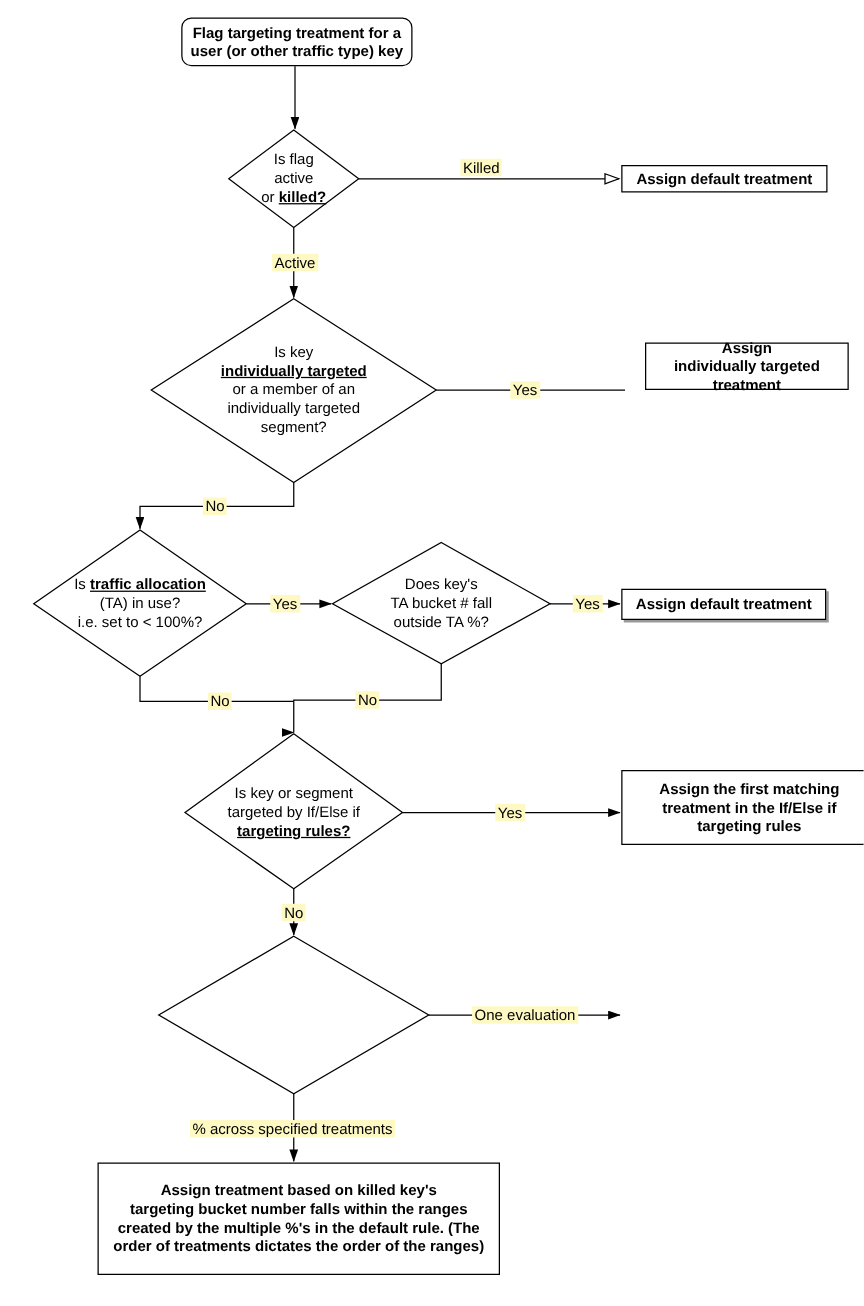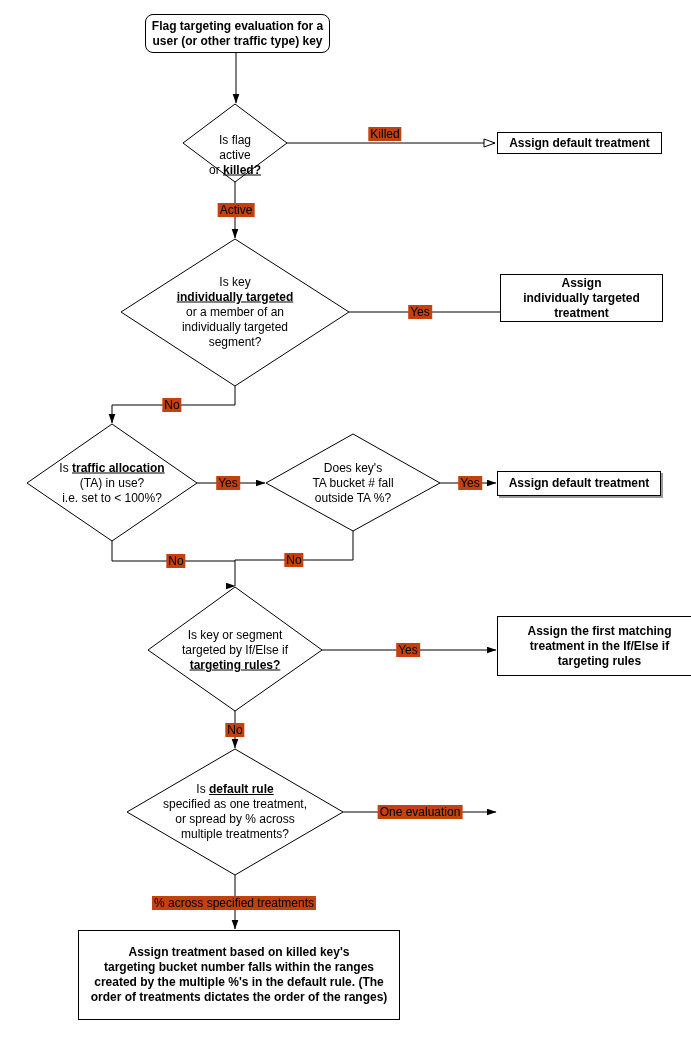--- a/index.html
+++ b/index.html
@@ -16,21 +16,21 @@
   .box { background:#ffffff; border:1px solid #000000; font-weight:bold; }
   .rounded { border-radius:8px; }
   .shadow { box-shadow:2px 2px 0 #999999; }
   .dtext {
     position:absolute; transform:translate(-50%,-50%);
     text-align:center; font-size:12px; line-height:15px; white-space:pre-line;
   }
   .b { font-weight:bold;text-decoration:underline; }
   .elabel {
     position:absolute; transform:translate(-50%,-50%);
-    background:#c2410c; padding:0 2px; font-size:12px; line-height:14px;
+    background:#fef9c3; padding:0 2px; font-size:12px; line-height:14px;
     white-space:nowrap;
   }
 </style>
 </head>
 <body>
 
 <div class="canvas">
 
   <svg class="wires" width="691" height="1045" viewBox="0 0 691 1045">
     <defs>
@@ -62,42 +62,42 @@
     <g fill="#ffffff" stroke="#000000" stroke-width="1">
       <polygon points="235,104 287,143 235,182 183,143"></polygon>
       <polygon points="235,239 349,312 235,386 121,312"></polygon>
       <polygon points="112,424 197,483 112,541 27,483"></polygon>
       <polygon points="353,434 440,483 353,531 266,483"></polygon>
       <polygon points="235,587 322,650 235,711 148,650"></polygon>
       <polygon points="235,749 343,812 235,875 127,812"></polygon>
     </g>
   </svg>
 
-  <div class="node box rounded" style="left:145px;top:14px;width:185px;height:39px"><span>Flag targeting evaluation for a
+  <div class="node box rounded" style="left:145px;top:14px;width:185px;height:39px"><span>Flag targeting treatment for a
 user (or other traffic type) key</span></div>
 
   <div class="node box" style="left:497px;top:132px;width:165px;height:22px"><span>Assign default treatment</span></div>
 
-  <div class="node box" style="left:500px;top:274px;width:163px;height:48px"><span>Assign
+  <div class="node box" style="left:516px;top:274px;width:163px;height:38px"><span>Assign
 individually targeted
 treatment</span></div>
 
   <div class="node box shadow" style="left:497px;top:471px;width:164px;height:25px"><span>Assign default treatment</span></div>
 
   <div class="node box" style="left:497px;top:616px;width:205px;height:60px"><span>Assign the first matching
 treatment in the If/Else if
 targeting rules</span></div>
 
 
   <div class="node box" style="left:78px;top:930px;width:322px;height:90px"><span>Assign treatment based on killed key's
 targeting bucket number falls within the ranges
 created by the multiple %'s in the default rule. (The
 order of treatments dictates the order of the ranges)</span></div>
 
-  <div class="dtext" style="left:235px;top:155px;width:100px"><span>Is flag
+  <div class="dtext" style="left:235px;top:143px;width:100px"><span>Is flag
 active
 or </span><span class="b">killed?</span><span></span></div>
 
   <div class="dtext" style="left:235px;top:312px;width:170px"><span>Is key
 </span><span class="b">individually targeted</span><span>
 or a member of an
 individually targeted
 segment?</span></div>
 
   <div class="dtext" style="left:112px;top:483px;width:150px"><span>Is </span><span class="b">traffic allocation</span><span>
@@ -105,24 +105,20 @@
 i.e. set to &lt; 100%?</span></div>
 
   <div class="dtext" style="left:353px;top:483px;width:140px"><span>Does key's
 TA bucket # fall
 outside TA %?</span><span class="b"></span><span></span></div>
 
   <div class="dtext" style="left:235px;top:650px;width:160px"><span>Is key or segment
 targeted by If/Else if
 </span><span class="b">targeting rules?</span><span></span></div>
 
-  <div class="dtext" style="left:235px;top:812px;width:180px"><span>Is </span><span class="b">default rule</span><span>
-specified as one treatment,
-or spread by % across
-multiple treatments?</span></div>
 
   <span class="elabel" style="left:385px;top:134px">Killed</span>
   <span class="elabel" style="left:236px;top:210px">Active</span>
   <span class="elabel" style="left:420px;top:312px">Yes</span>
   <span class="elabel" style="left:172px;top:405px">No</span>
   <span class="elabel" style="left:228px;top:483px">Yes</span>
   <span class="elabel" style="left:470px;top:483px">Yes</span>
   <span class="elabel" style="left:176px;top:561px">No</span>
   <span class="elabel" style="left:294px;top:560px">No</span>
   <span class="elabel" style="left:408px;top:650px">Yes</span>

